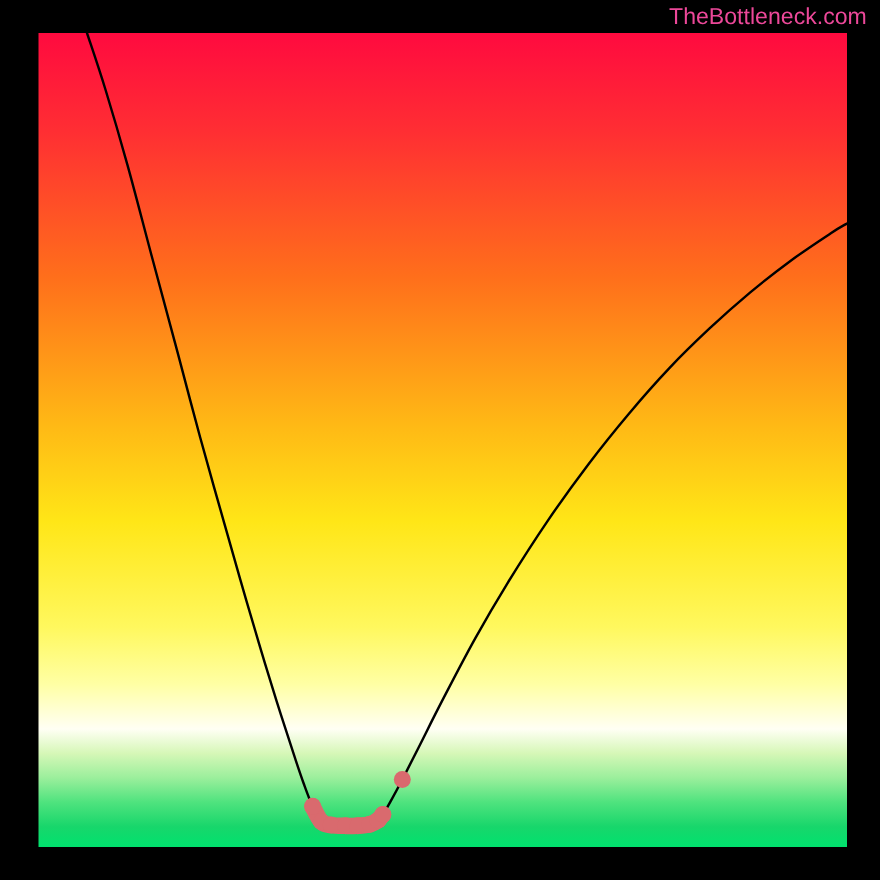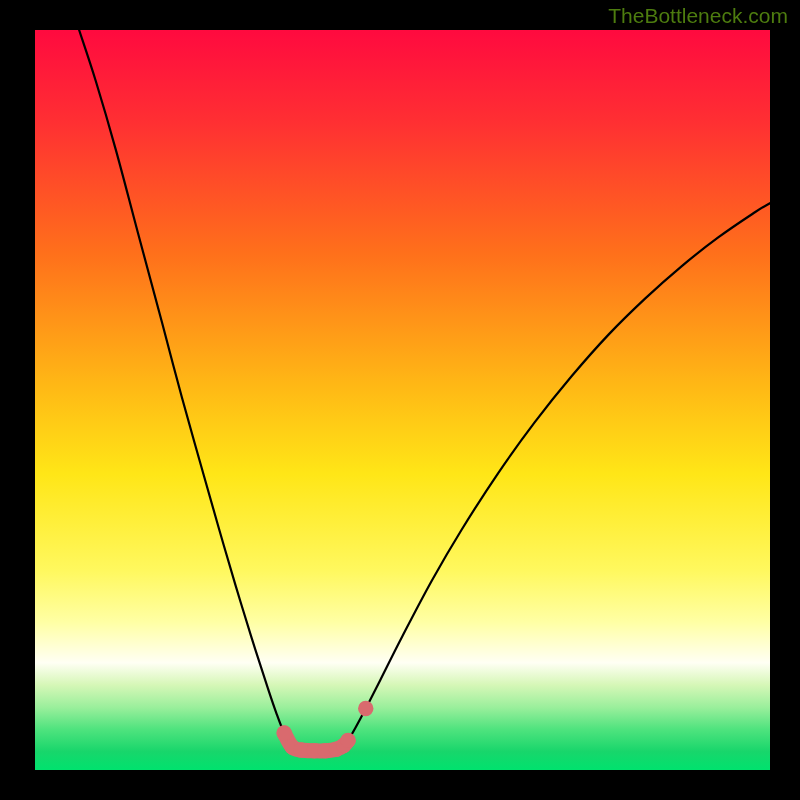--- a/index.html
+++ b/index.html
@@ -13,21 +13,21 @@
   }
   .stage {
     position: relative;
     width: 800px;
     height: 800px;
   }
   .watermark {
     position: absolute;
     top: 4px;
     right: 12px;
-    color: #4d7c0f;
+    color: #ec4899;
     font-size: 21px;
     font-weight: 500;
     letter-spacing: 0px;
     z-index: 20;
   }
   svg {
     position: absolute;
     top: 0;
     left: 0;
   }

